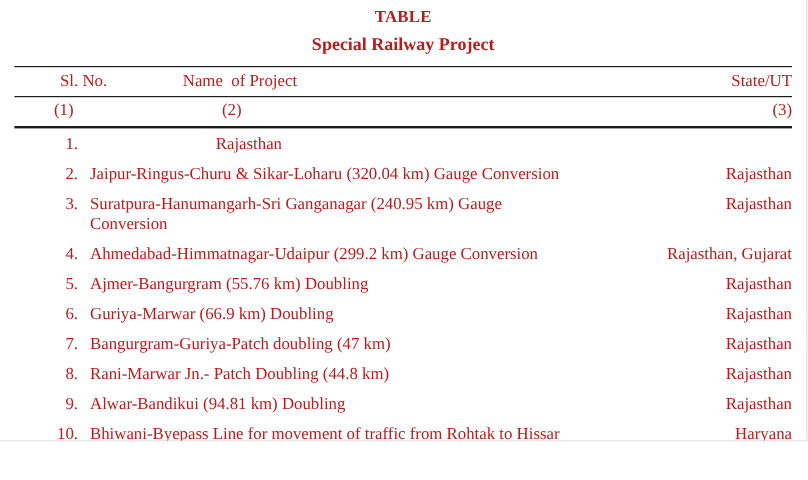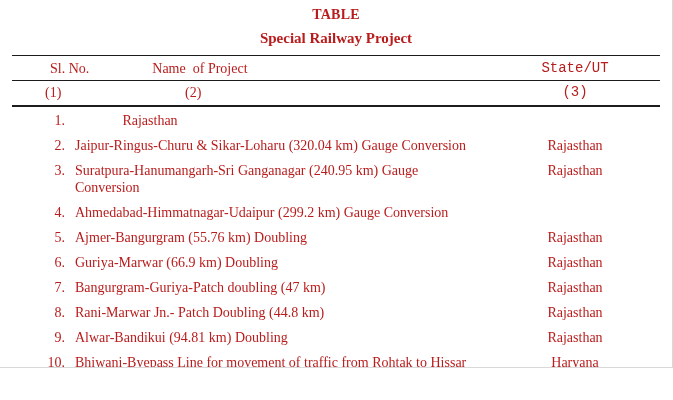--- a/index.html
+++ b/index.html
@@ -11,28 +11,28 @@
     box-sizing:border-box;overflow:hidden;
   }
   .title{ text-align:center;font-weight:bold;font-size:14px;padding-top:6px; letter-spacing:0.2px;}
   .subtitle{ text-align:center;font-weight:bold;font-size:15px;margin-top:7px;}
   .table{ margin:8px 12px 0 12px; border-top:1.5px solid #1c1c1c;}
   .hrow{ display:flex; align-items:flex-start;}
   .header1{ padding:4px 0 3px 0; border-bottom:1.5px solid #1c1c1c;}
   .header2{ padding:3px 0 4px 0; border-bottom:2.5px solid #1c1c1c;}
   .h-sl{ margin-left:38px;}
   .h-name{ margin-left:63px; white-space:pre;}
-  .h-state,.i-3{ margin-left:auto; width:170px; text-align:center; flex-shrink:0;font-family:Liberation Mono, monospace;}
+  .h-state,.i-3{ margin-left:auto; width:170px; text-align:right; flex-shrink:0;}
   .i-1{ margin-left:33px; width:22px;}
   .i-2{ margin-left:118px;}
   .tbody{ border-bottom:2px solid #1c1c1c; padding-top:1px; padding-bottom:2px;}
   .trow{ display:flex; align-items:flex-start; padding:4px 0;}
   .c-sl{ width:53px; text-align:right; flex-shrink:0;}
   .c-project{ flex:1; padding-left:10px; padding-right:10px;}
-  .c-state{ width:170px; text-align:center; flex-shrink:0;}
+  .c-state{ width:170px; text-align:right; flex-shrink:0;}
 </style>
 </head>
 <body>
 
 <div class="doc">
   <div class="title">TABLE</div>
   <div class="subtitle">Special Railway Project</div>
 
   <div class="table">
     <div class="hrow header1">
@@ -56,20 +56,21 @@
           <span class="c-state">Rajasthan</span>
         </div>
         <div class="trow">
           <span class="c-sl">3.</span>
           <span class="c-project">Suratpura-Hanumangarh-Sri Ganganagar (240.95 km) Gauge Conversion</span>
           <span class="c-state">Rajasthan</span>
         </div>
         <div class="trow">
           <span class="c-sl">4.</span>
           <span class="c-project">Ahmedabad-Himmatnagar-Udaipur (299.2 km) Gauge Conversion</span>
+          <span class="c-state">Rajasthan, Gujarat</span>
         </div>
         <div class="trow">
           <span class="c-sl">5.</span>
           <span class="c-project">Ajmer-Bangurgram (55.76 km) Doubling</span>
           <span class="c-state">Rajasthan</span>
         </div>
         <div class="trow">
           <span class="c-sl">6.</span>
           <span class="c-project">Guriya-Marwar (66.9 km) Doubling</span>
           <span class="c-state">Rajasthan</span>

